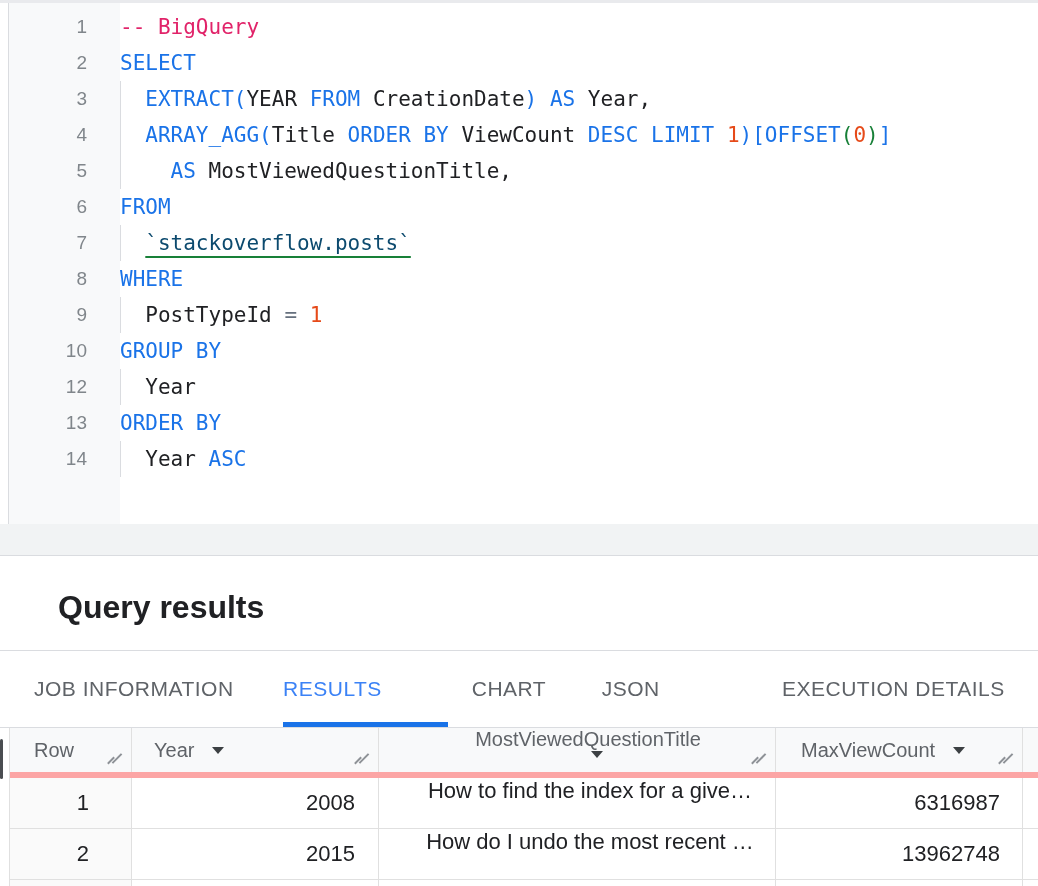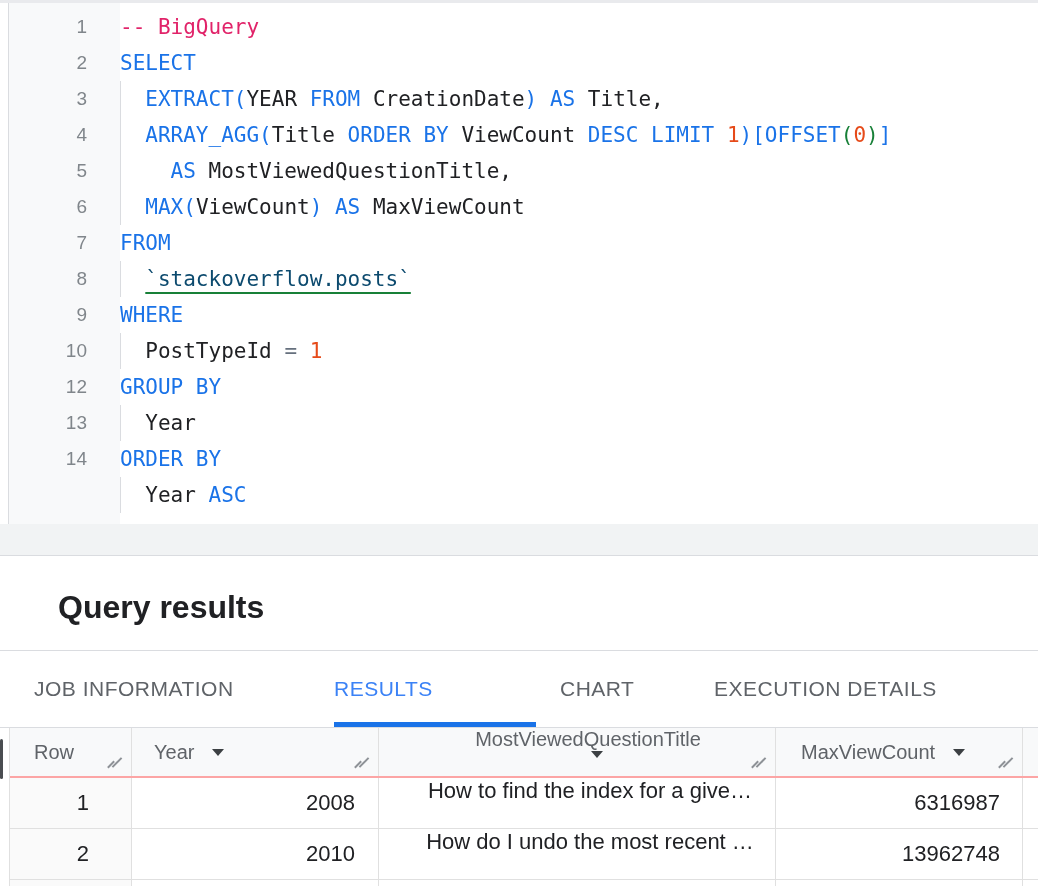--- a/index.html
+++ b/index.html
@@ -50,21 +50,21 @@
   .tab:nth-child(5){ width:330px; justify-content:flex-start; padding-left:16px; }
   .tab.active{ color:#3b82f6; }
   .tab .underline{ position:absolute; left:0; bottom:0; width:100%; height:5px;
        background:#1A73E8; }
 
   
   .table-wrap{ position:relative; height:159px; border-top:1px solid #DADCE0; font-size:22px; }
   .vthumb{ position:absolute; left:0; top:11px; width:3px; height:40px;
        background:#4A4D51; border-radius:2px; cursor:grab; }
   .tbl{ margin-left:9px; border-left:1px solid #E0E0E0; }
-  .thead{ display:flex; height:50px; background:#F8F9FA; border-bottom:2px solid #fca5a5; }
+  .thead{ display:flex; height:50px; background:#F8F9FA; border-bottom:6px solid #fca5a5; }
   .th{ position:relative; display:flex; align-items:center; color:#5F6368;
        font-size:20px; font-weight:500; border-right:1px solid #E0E0E0; cursor:pointer; }
   .trow{ display:flex; height:51px; background:#fff; border-bottom:1px solid #E0E0E0; }
   .td{ display:flex; align-items:center; border-right:1px solid #E0E0E0; color:#202124;
        overflow:hidden; white-space:nowrap; }
   .w0{ width:122px; } .w1{ width:247px; } .w2{ width:397px;flex-direction:column; } .w3{ width:247px; }
   .wx{ flex:1; border-right:none !important; }
   .th.w0{ padding-left:24px; }
   .th.w1, .th.w2{ padding-left:22px; }
   .th.w3{ padding-left:25px; }
@@ -99,24 +99,23 @@
         <div class="ln">8</div>
         <div class="ln">9</div>
         <div class="ln">10</div>
         <div class="ln">12</div>
         <div class="ln">13</div>
         <div class="ln">14</div>
       </div>
     <div class="codearea">
         <div class="cl"><span class="tok-comment">-- BigQuery</span></div>
         <div class="cl"><span class="tok-keyword">SELECT</span></div>
-        <div class="cl"><div class="guide"></div><span class="tok-plain">  </span><span class="tok-keyword">EXTRACT(</span><span class="tok-plain">YEAR </span><span class="tok-keyword">FROM </span><span class="tok-plain">CreationDate</span><span class="tok-keyword">) </span><span class="tok-keyword">AS </span><span class="tok-plain">Title,</span></div>
+        <div class="cl"><div class="guide"></div><span class="tok-plain">  </span><span class="tok-keyword">EXTRACT(</span><span class="tok-plain">YEAR </span><span class="tok-keyword">FROM </span><span class="tok-plain">CreationDate</span><span class="tok-keyword">) </span><span class="tok-keyword">AS </span><span class="tok-plain">Year,</span></div>
         <div class="cl"><div class="guide"></div><span class="tok-plain">  </span><span class="tok-keyword">ARRAY_AGG(</span><span class="tok-plain">Title </span><span class="tok-keyword">ORDER BY </span><span class="tok-plain">ViewCount </span><span class="tok-keyword">DESC LIMIT </span><span class="tok-number">1</span><span class="tok-keyword">)[</span><span class="tok-keyword">OFFSET</span><span class="tok-green">(</span><span class="tok-number">0</span><span class="tok-green">)</span><span class="tok-keyword">]</span></div>
         <div class="cl"><div class="guide"></div><span class="tok-plain">    </span><span class="tok-keyword">AS </span><span class="tok-plain">MostViewedQuestionTitle,</span></div>
-        <div class="cl"><div class="guide"></div><span class="tok-plain">  </span><span class="tok-keyword">MAX(</span><span class="tok-plain">ViewCount</span><span class="tok-keyword">) </span><span class="tok-keyword">AS </span><span class="tok-plain">MaxViewCount</span></div>
         <div class="cl"><span class="tok-keyword">FROM</span></div>
         <div class="cl"><div class="guide"></div><span class="tok-plain">  </span><span class="tok-tableref">`stackoverflow.posts`</span></div>
         <div class="cl"><span class="tok-keyword">WHERE</span></div>
         <div class="cl"><div class="guide"></div><span class="tok-plain">  </span><span class="tok-plain">PostTypeId </span><span class="tok-operator">= </span><span class="tok-number">1</span></div>
         <div class="cl"><span class="tok-keyword">GROUP BY</span></div>
         <div class="cl"><div class="guide"></div><span class="tok-plain">  </span><span class="tok-plain">Year</span></div>
         <div class="cl"><span class="tok-keyword">ORDER BY</span></div>
         <div class="cl"><div class="guide"></div><span class="tok-plain">  </span><span class="tok-plain">Year </span><span class="tok-keyword">ASC</span></div>
       </div>
   </div>
@@ -132,20 +131,23 @@
         <span>JOB INFORMATION</span>
       </div>
       <div class="tab active">
         <span>RESULTS</span>
         <div class="underline"></div>
       </div>
       <div class="tab">
         <span>CHART</span>
       </div>
       <div class="tab">
+        <span>JSON</span>
+      </div>
+      <div class="tab">
         <span>EXECUTION DETAILS</span>
       </div>
     </div>
 
   <div class="table-wrap">
     <div class="vthumb"></div>
     <div class="tbl">
         <div class="thead">
           <div class="th w0">
             <span>Row</span>
@@ -182,21 +184,21 @@
         </div>
         <div class="trow">
           <div class="td w0">1</div>
           <div class="td w1 align-right">2008</div>
           <div class="td w2">How to find the index for a give…</div>
           <div class="td w3 align-right">6316987</div>
           <div class="td wx"></div>
         </div>
         <div class="trow">
           <div class="td w0">2</div>
-          <div class="td w1 align-right">2010</div>
+          <div class="td w1 align-right">2015</div>
           <div class="td w2">How do I undo the most recent …</div>
           <div class="td w3 align-right">13962748</div>
           <div class="td wx"></div>
         </div>
         <div class="trow">
           <div class="td w0"></div>
           <div class="td w1"></div>
           <div class="td w2"></div>
           <div class="td w3"></div>
           <div class="td wx"></div>

